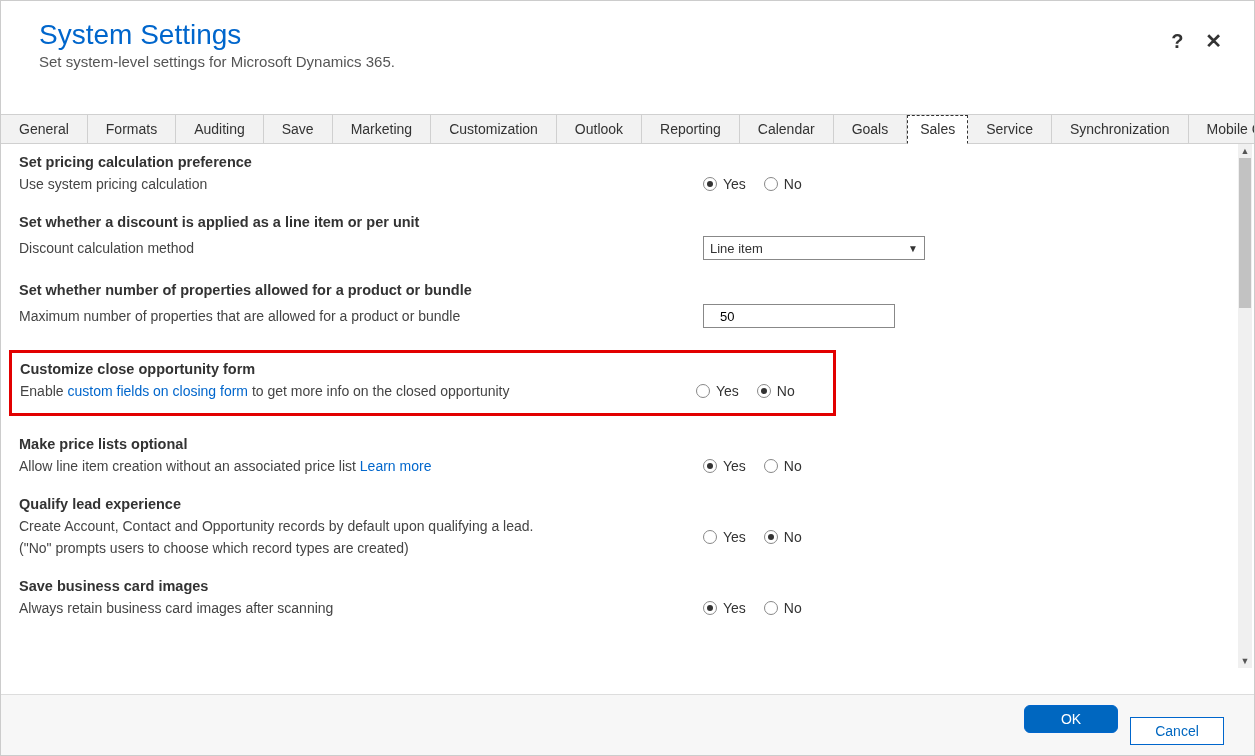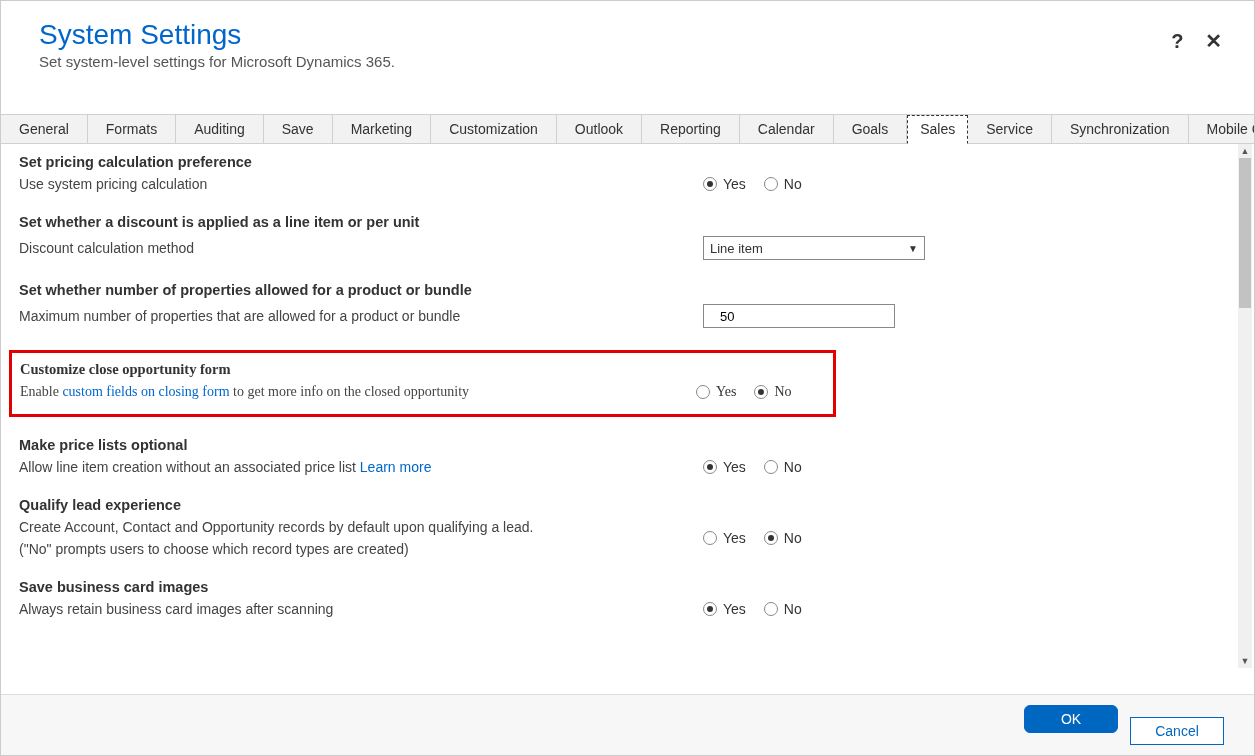--- a/index.html
+++ b/index.html
@@ -188,21 +188,20 @@
   .link {
     color: #0066cc;
     cursor: pointer;
   }
   .highlight-box {
     border: 3px solid #e20000;
     padding: 8px 8px 14px 8px;
     margin-left: -10px;
     margin-right: 400px;
     margin-bottom: 20px;
-    font-family: Liberation Serif, serif;
   }
   .highlight-box .row .label {
     flex: 0 0 676px;
   }
   .footer {
     position: absolute;
     bottom: 0;
     left: 0; right: 0;
     background: #f7f7f7;
     border-top: 1px solid #ddd;

